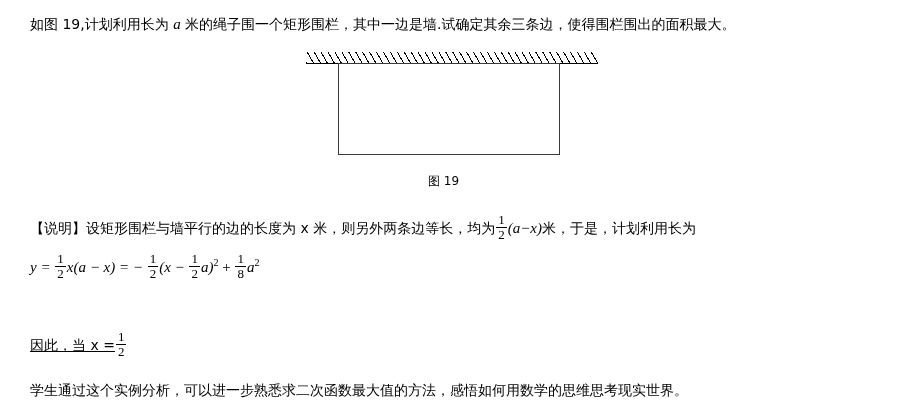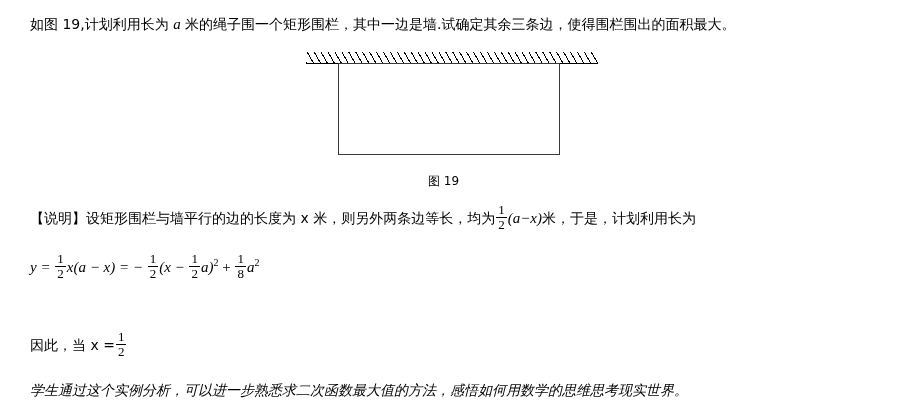--- a/index.html
+++ b/index.html
@@ -90,21 +90,21 @@
   #figure-caption {
     left: 428px;
     top: 173px;
     font-family: "DejaVu Sans", sans-serif;
     font-size: 12px;
   }
 
   
   #explanation {
     left: 30px;
-    top: 203px;
+    top: 213px;
   }
   .frac {
     display: inline-block;
     vertical-align: -0.45em;
     text-align: center;
     font-family: "Liberation Serif", serif;
     font-style: normal;
     font-size: 13px;
     line-height: 1.05;
     margin: 0 1px;
@@ -130,27 +130,27 @@
   }
   #formula .sup {
     font-size: 10px;
     vertical-align: super;
   }
 
   
   #conclusion {
     left: 30px;
     top: 330px;
+    text-decoration: underline;
   }
 
   
   #closing {
     left: 30px;
     top: 381px;
-    font-style: italic;
   }
 </style>
 </head>
 <body>
 
 <div class="page">
 
   <div class="line cn" id="problem-statement">
     <span>如图 19,计划利用长为 </span><span class="mi">a</span><span> 米的绳子围一个矩形围栏，其中一边是墙.试确定其余三条边，使得围栏围出的面积最大。</span>
   </div>

